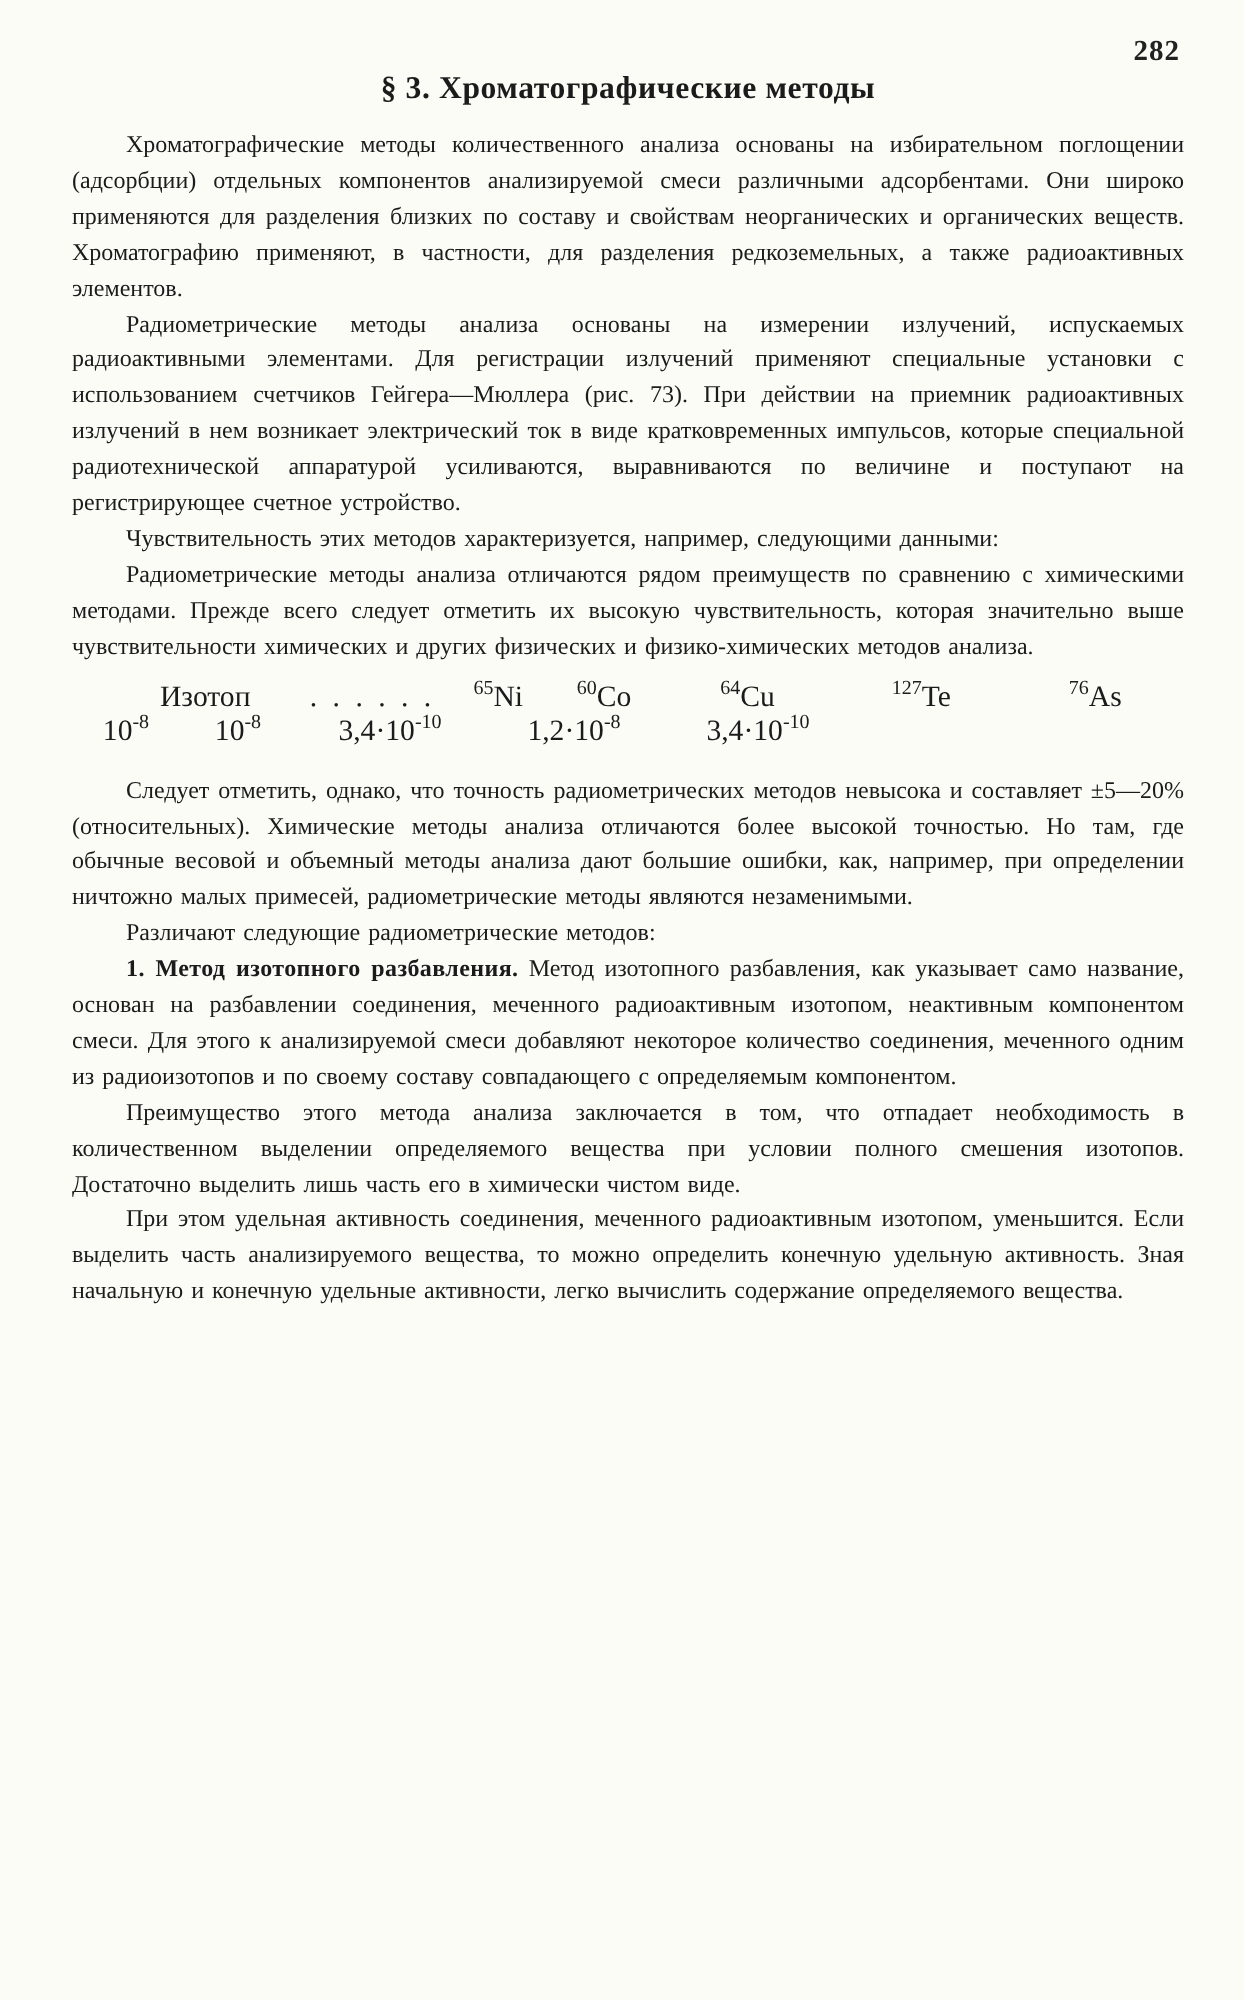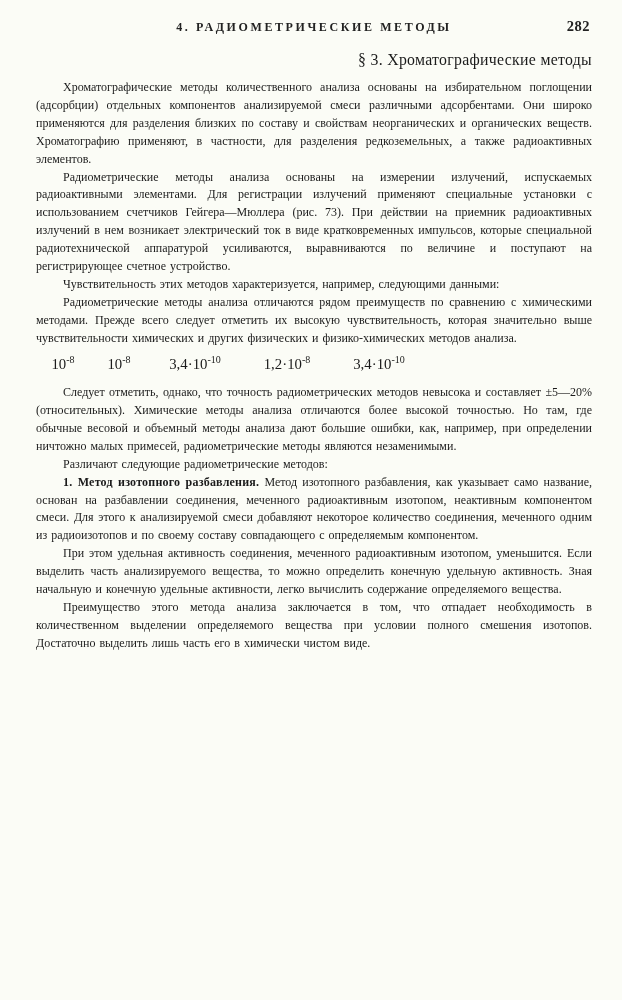--- a/index.html
+++ b/index.html
@@ -22,22 +22,22 @@
     margin-bottom:16px;
     white-space:nowrap;
   }
   .rh-num {
     position:absolute; right:2px; top:-2px;
     font-size:14.5px; letter-spacing:0.5px; font-weight:600;
   }
 
   h2 {
     font-size:15.8px;
-    font-weight:normal;
-    text-align:right;
+    font-weight:bold;
+    text-align:center;
     margin:11px 0 10px 0;
     letter-spacing:0.3px;
   }
 
   p {
     margin:0;
     font-size:12px;
     line-height:17.9px;
     text-align:justify;
     text-indent:27px;
@@ -62,44 +62,54 @@
   .c0 { width:54px; } .c1 { width:58px; } .c2 { width:94px; }
   .c3 { width:90px; } .c4 { width:94px; }
   sup { font-size:10px; line-height:0; vertical-align:super; letter-spacing:0; }
 </style>
 </head>
 <body>
 
 <div class="page">
 
   <div class="running-head">
-    <span>4. РАДИОМЕТРИЧЕСКИЕ МЕТОДЫ</span>
     <span class="rh-num">282</span>
   </div>
 
   <h2>§ 3. Хроматографические методы</h2>
 
   <p>Хроматографические методы количественного анализа основаны на избирательном поглощении (адсорбции) отдельных компонентов анализируемой смеси различными адсорбентами. Они широко применяются для разделения близких по составу и свойствам неорганических и органических веществ. Хроматографию применяют, в частности, для разделения редкоземельных, а также радиоактивных элементов.</p>
 
 
   <p>Радиометрические методы анализа основаны на измерении излучений, испускаемых радиоактивными элементами. Для регистрации излучений применяют специальные установки с использованием счетчиков Гейгера—Мюллера (рис. 73). При действии на приемник радиоактивных излучений в нем возникает электрический ток в виде кратковременных импульсов, которые специальной радиотехнической аппаратурой усиливаются, выравниваются по величине и поступают на регистрирующее счетное устройство.</p>
   <p>Чувствительность этих методов характеризуется, например, следующими данными:</p>
   <p>Радиометрические методы анализа отличаются рядом преимуществ по сравнению с химическими методами. Прежде всего следует отметить их высокую чувствительность, которая значительно выше чувствительности химических и других физических и физико-химических методов анализа.</p>
 
   <div class="datatable">
       <div class="trow">
+        <div class="tlabel">
+          <span>Изотоп</span>
+          <span class="dots">. . . . . .</span>
+        </div>
+        <div class="tcell c0"><sup>65</sup>Ni</div>
+        <div class="tcell c1"><sup>60</sup>Co</div>
+        <div class="tcell c2"><sup>64</sup>Cu</div>
+        <div class="tcell c3"><sup>127</sup>Te</div>
+        <div class="tcell c4"><sup>76</sup>As</div>
+      </div>
+      <div class="trow">
         <div class="tcell c0">10<sup>-8</sup></div>
         <div class="tcell c1">10<sup>-8</sup></div>
         <div class="tcell c2">3,4·10<sup>-10</sup></div>
         <div class="tcell c3">1,2·10<sup>-8</sup></div>
         <div class="tcell c4">3,4·10<sup>-10</sup></div>
       </div>
     </div>
 
   <p>Следует отметить, однако, что точность радиометрических методов невысока и составляет ±5—20% (относительных). Химические методы анализа отличаются более высокой точностью. Но там, где обычные весовой и объемный методы анализа дают большие ошибки, как, например, при определении ничтожно малых примесей, радиометрические методы являются незаменимыми.</p>
   <p>Различают следующие радиометрические методов:</p>
 
   <p><b>1. Метод изотопного разбавления.</b><span> Метод изотопного разбавления, как указывает само название, основан на разбавлении соединения, меченного радиоактивным изотопом, неактивным компонентом смеси. Для этого к анализируемой смеси добавляют некоторое количество соединения, меченного одним из радиоизотопов и по своему составу совпадающего с определяемым компонентом.</span></p>
 
+  <p>Преимущество этого метода анализа заключается в том, что отпадает необходимость в количественном выделении определяемого вещества при условии полного смешения изотопов. Достаточно выделить лишь часть его в химически чистом виде.</p>
   <p>При этом удельная активность соединения, меченного радиоактивным изотопом, уменьшится. Если выделить часть анализируемого вещества, то можно определить конечную удельную активность. Зная начальную и конечную удельные активности, легко вычислить содержание определяемого вещества.</p>
-  <p>Преимущество этого метода анализа заключается в том, что отпадает необходимость в количественном выделении определяемого вещества при условии полного смешения изотопов. Достаточно выделить лишь часть его в химически чистом виде.</p>
 
 </div>
 
 </body></html>

